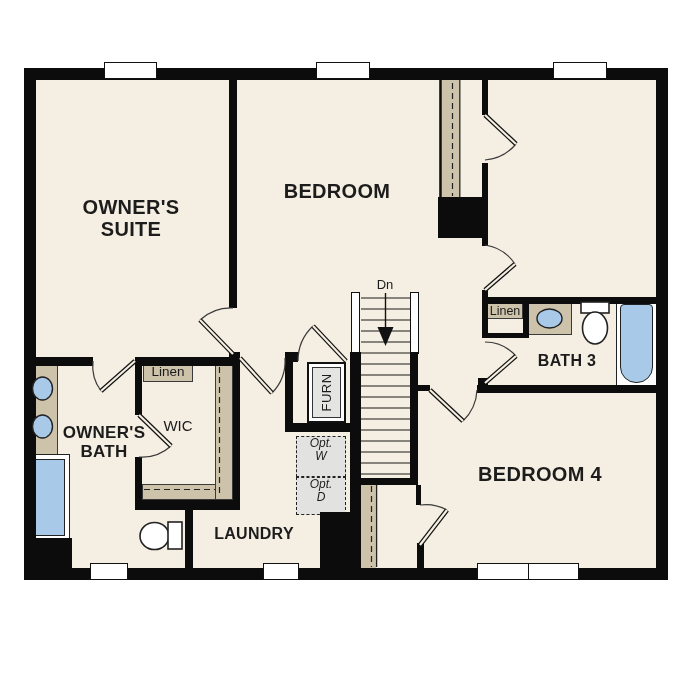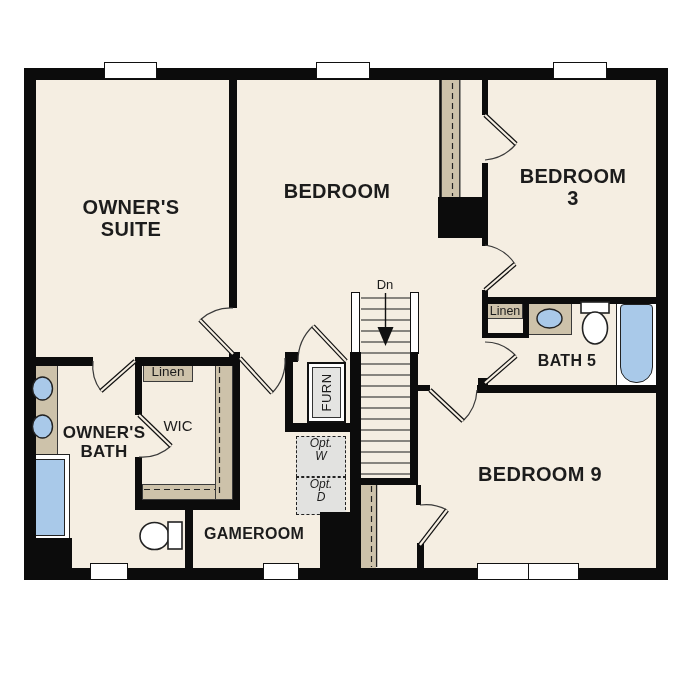--- a/index.html
+++ b/index.html
@@ -201,24 +201,23 @@
       <ellipse cx="549.5" cy="318.5" rx="12.5" ry="9.5" fill="#a9c9e9" stroke="#222" stroke-width="1.4"></ellipse>
 
       <rect x="581" y="302" width="28" height="11" fill="#fff" stroke="#222" stroke-width="1.6"></rect>
       <ellipse cx="595" cy="328" rx="12.5" ry="16" fill="#fff" stroke="#222" stroke-width="1.6"></ellipse>
     </g>
   </svg>
 
   <div class="lbl" style="left:131px;top:218px;font-size:20px;">OWNER'S
 SUITE</div>
   <div class="lbl" style="left:337px;top:191px;font-size:20px;">BEDROOM</div>
-  <div class="lbl" style="left:573px;top:187px;font-size:20px;">BEDROOM 3</div>
-  <div class="lbl" style="left:540px;top:474px;font-size:20px;">BEDROOM 9</div>
-  <div class="lbl" style="left:567px;top:361px;font-size:16px;">BATH 5</div>
+  <div class="lbl" style="left:540px;top:474px;font-size:20px;">BEDROOM 4</div>
+  <div class="lbl" style="left:567px;top:361px;font-size:16px;">BATH 3</div>
   <div class="lbl" style="left:104px;top:442px;font-size:17px;">OWNER'S
 BATH</div>
   <div class="lbl small" style="left:178px;top:426px;font-size:15px;">WIC</div>
-  <div class="lbl" style="left:254px;top:534px;font-size:16px;">GAMEROOM</div>
+  <div class="lbl" style="left:254px;top:534px;font-size:16px;">LAUNDRY</div>
   <div class="lbl small" style="left:168px;top:372px;font-size:13.5px;">Linen</div>
   <div class="lbl small" style="left:505px;top:311px;font-size:12.5px;">Linen</div>
   <div class="lbl small" style="left:385px;top:285px;font-size:13px;">Dn</div>
 
 </div>
 
 </body></html>

